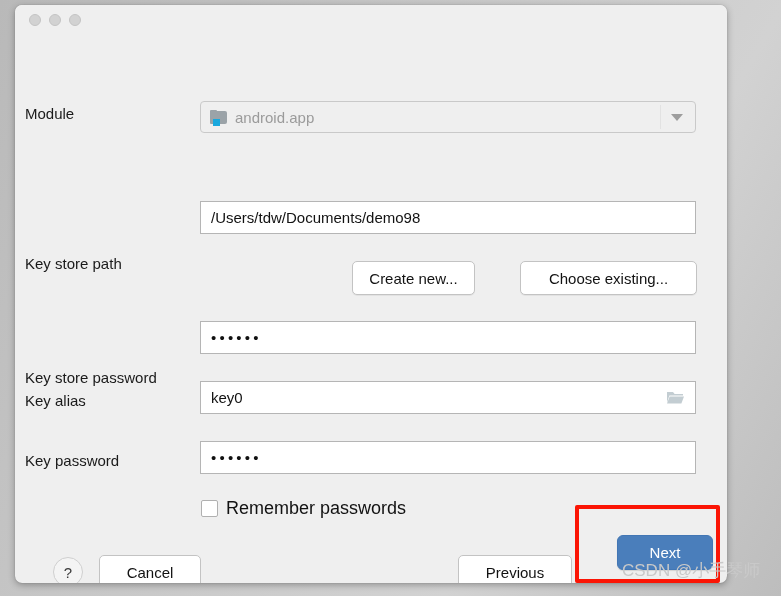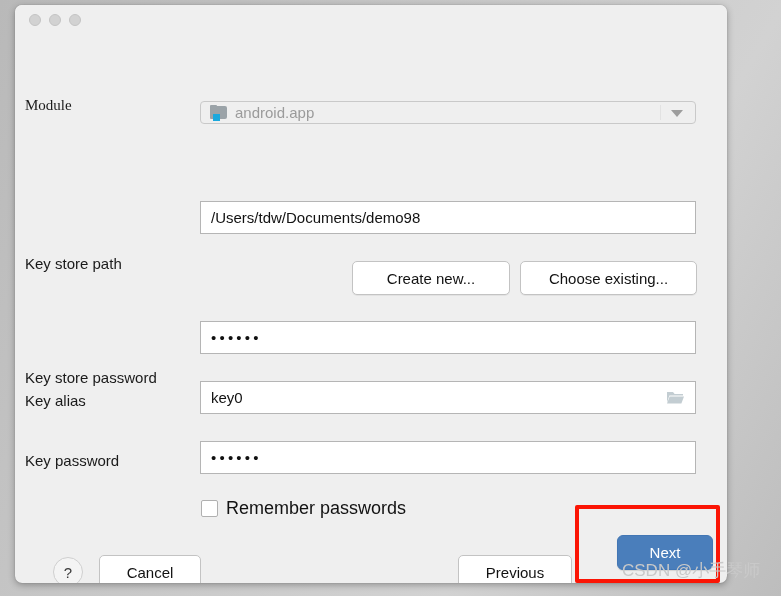--- a/index.html
+++ b/index.html
@@ -256,38 +256,38 @@
   <div class="titlebar">
     <div class="lights">
       <span class="light"></span>
       <span class="light"></span>
       <span class="light"></span>
     </div>
   </div>
 
   <div class="content">
 
-    <div class="label" style="left:10px; top:60px;font-family:Liberation Serif, serif;">Module</div>
-    <div class="combo" style="left:185px; top:64px; width:496px; height:23px;">
+    <div class="label" style="left:10px; top:68px;">Module</div>
+    <div class="combo" style="left:185px; top:64px; width:496px; height:32px;">
       <span class="mod-icon">
         <span class="tab"></span>
           <span class="fold"></span>
           <span class="chip"></span>
       </span>
       <span class="mod-text">android.app</span>
       <span class="sep"></span>
       <span class="arrow"></span>
     </div>
 
     <div class="label" style="left:10px; top:174px;margin-top:44px;">Key store path</div>
     <div class="field" style="left:185px; top:164px; width:496px; height:33px;">
       <span class="val">/Users/tdw/Documents/demo98</span>
     </div>
 
-    <div class="btn" style="left:337px; top:224px; width:158px; height:34px;">Create new...</div>
+    <div class="btn" style="left:337px; top:224px; width:123px; height:34px;">Create new...</div>
     <div class="btn" style="left:505px; top:224px; width:177px; height:34px;">Choose existing...</div>
 
     <div class="label" style="left:10px; top:295px;margin-top:37px;">Key store password</div>
     <div class="field" style="left:185px; top:284px; width:496px; height:33px;">
       <span class="dots">••••••</span>
     </div>
 
     <div class="label" style="left:10px; top:355px;">Key alias</div>
     <div class="field" style="left:185px; top:344px; width:496px; height:33px;">
       <span class="val">key0</span>

